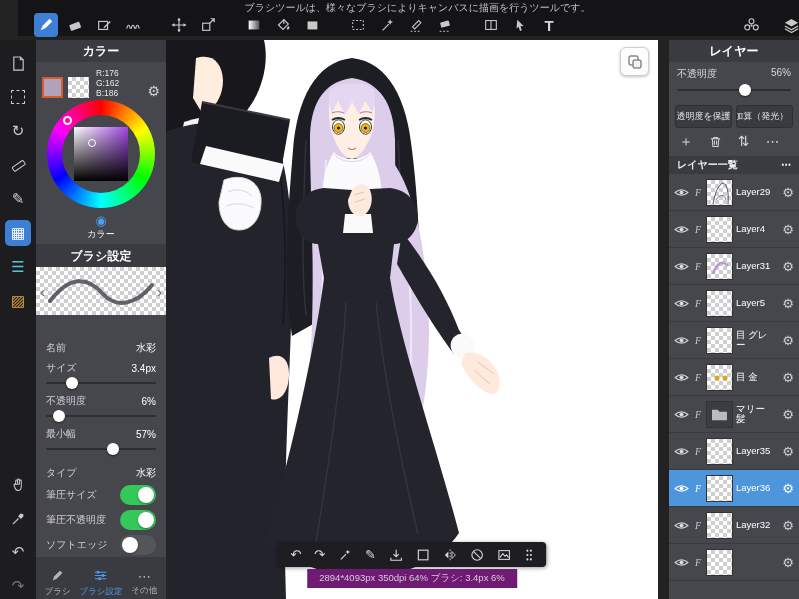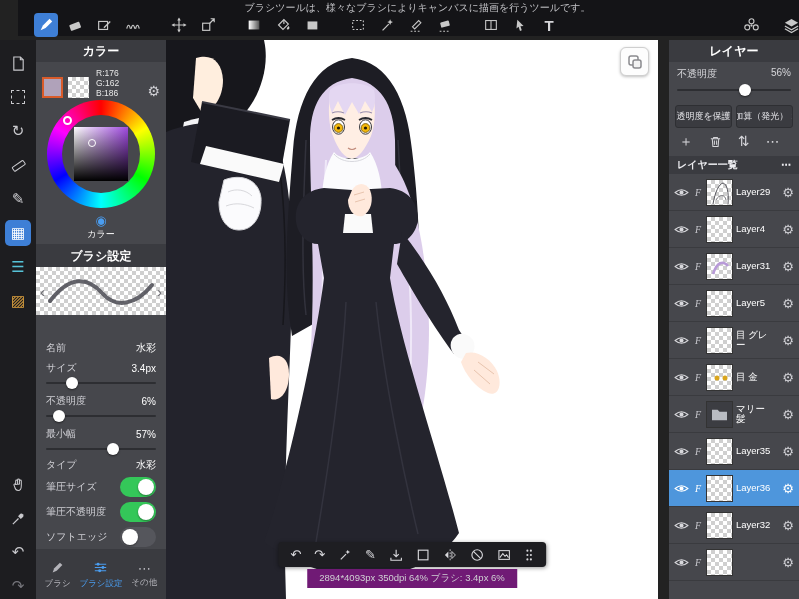--- a/index.html
+++ b/index.html
@@ -51,21 +51,21 @@
   .brush-preview{position:relative;height:48px;flex:0 0 48px;background:#fff;}
   .pv-arrow{position:absolute;top:0;bottom:0;width:13px;display:flex;align-items:center;justify-content:center;color:#6a6a70;font-size:15px;}
   .pv-arrow.r{right:0;} .pv-arrow.l{left:0;}
   .frow{display:flex;justify-content:space-between;align-items:center;padding:0 10px;font-size:10px;color:#cfcfd4;}
   .frow .val{color:#fff;}
   .f-name{margin-top:24px;height:18px;flex:0 0 18px;}
   .f-pair{height:16px;flex:0 0 16px;margin-top:3px;}
   .sliderline{height:14px;flex:0 0 14px;position:relative;margin:0 10px;}
   .track{position:absolute;left:0;right:0;top:6px;height:2px;background:#2d2e32;border-radius:1px;}
   .knob{position:absolute;top:1px;width:12px;height:12px;border-radius:50%;background:#fff;box-shadow:0 1px 2px rgba(0,0,0,.5);}
-  .f-type{height:18px;flex:0 0 18px;}
+  .f-type{height:18px;flex:0 0 18px;margin-top:8px;}
   .togrow{height:25px;flex:0 0 25px;display:flex;align-items:center;justify-content:space-between;padding:0 10px;font-size:10px;color:#cfcfd4;}
   .toggle{width:36px;height:20px;border-radius:10px;position:relative;box-sizing:border-box;}
   .toggle.on{background:#34c759;}
   .toggle.off{background:#55565c;}
   .toggle .tk{position:absolute;top:2px;width:16px;height:16px;border-radius:50%;background:#fff;box-shadow:0 1px 2px rgba(0,0,0,.4);}
   .toggle.on .tk{right:2px;} .toggle.off .tk{left:2px;}
   .tabs3{margin-top:auto;height:52px;flex:0 0 52px;background:#3a3b40;display:flex;}
   .tab3{flex:1;display:flex;flex-direction:column;align-items:center;justify-content:center;gap:2px;font-size:8.5px;color:#b4b4ba;}
   .tab3 .ic{font-size:13px;line-height:13px;}
   .tab3.on{color:#4a9df0;}

